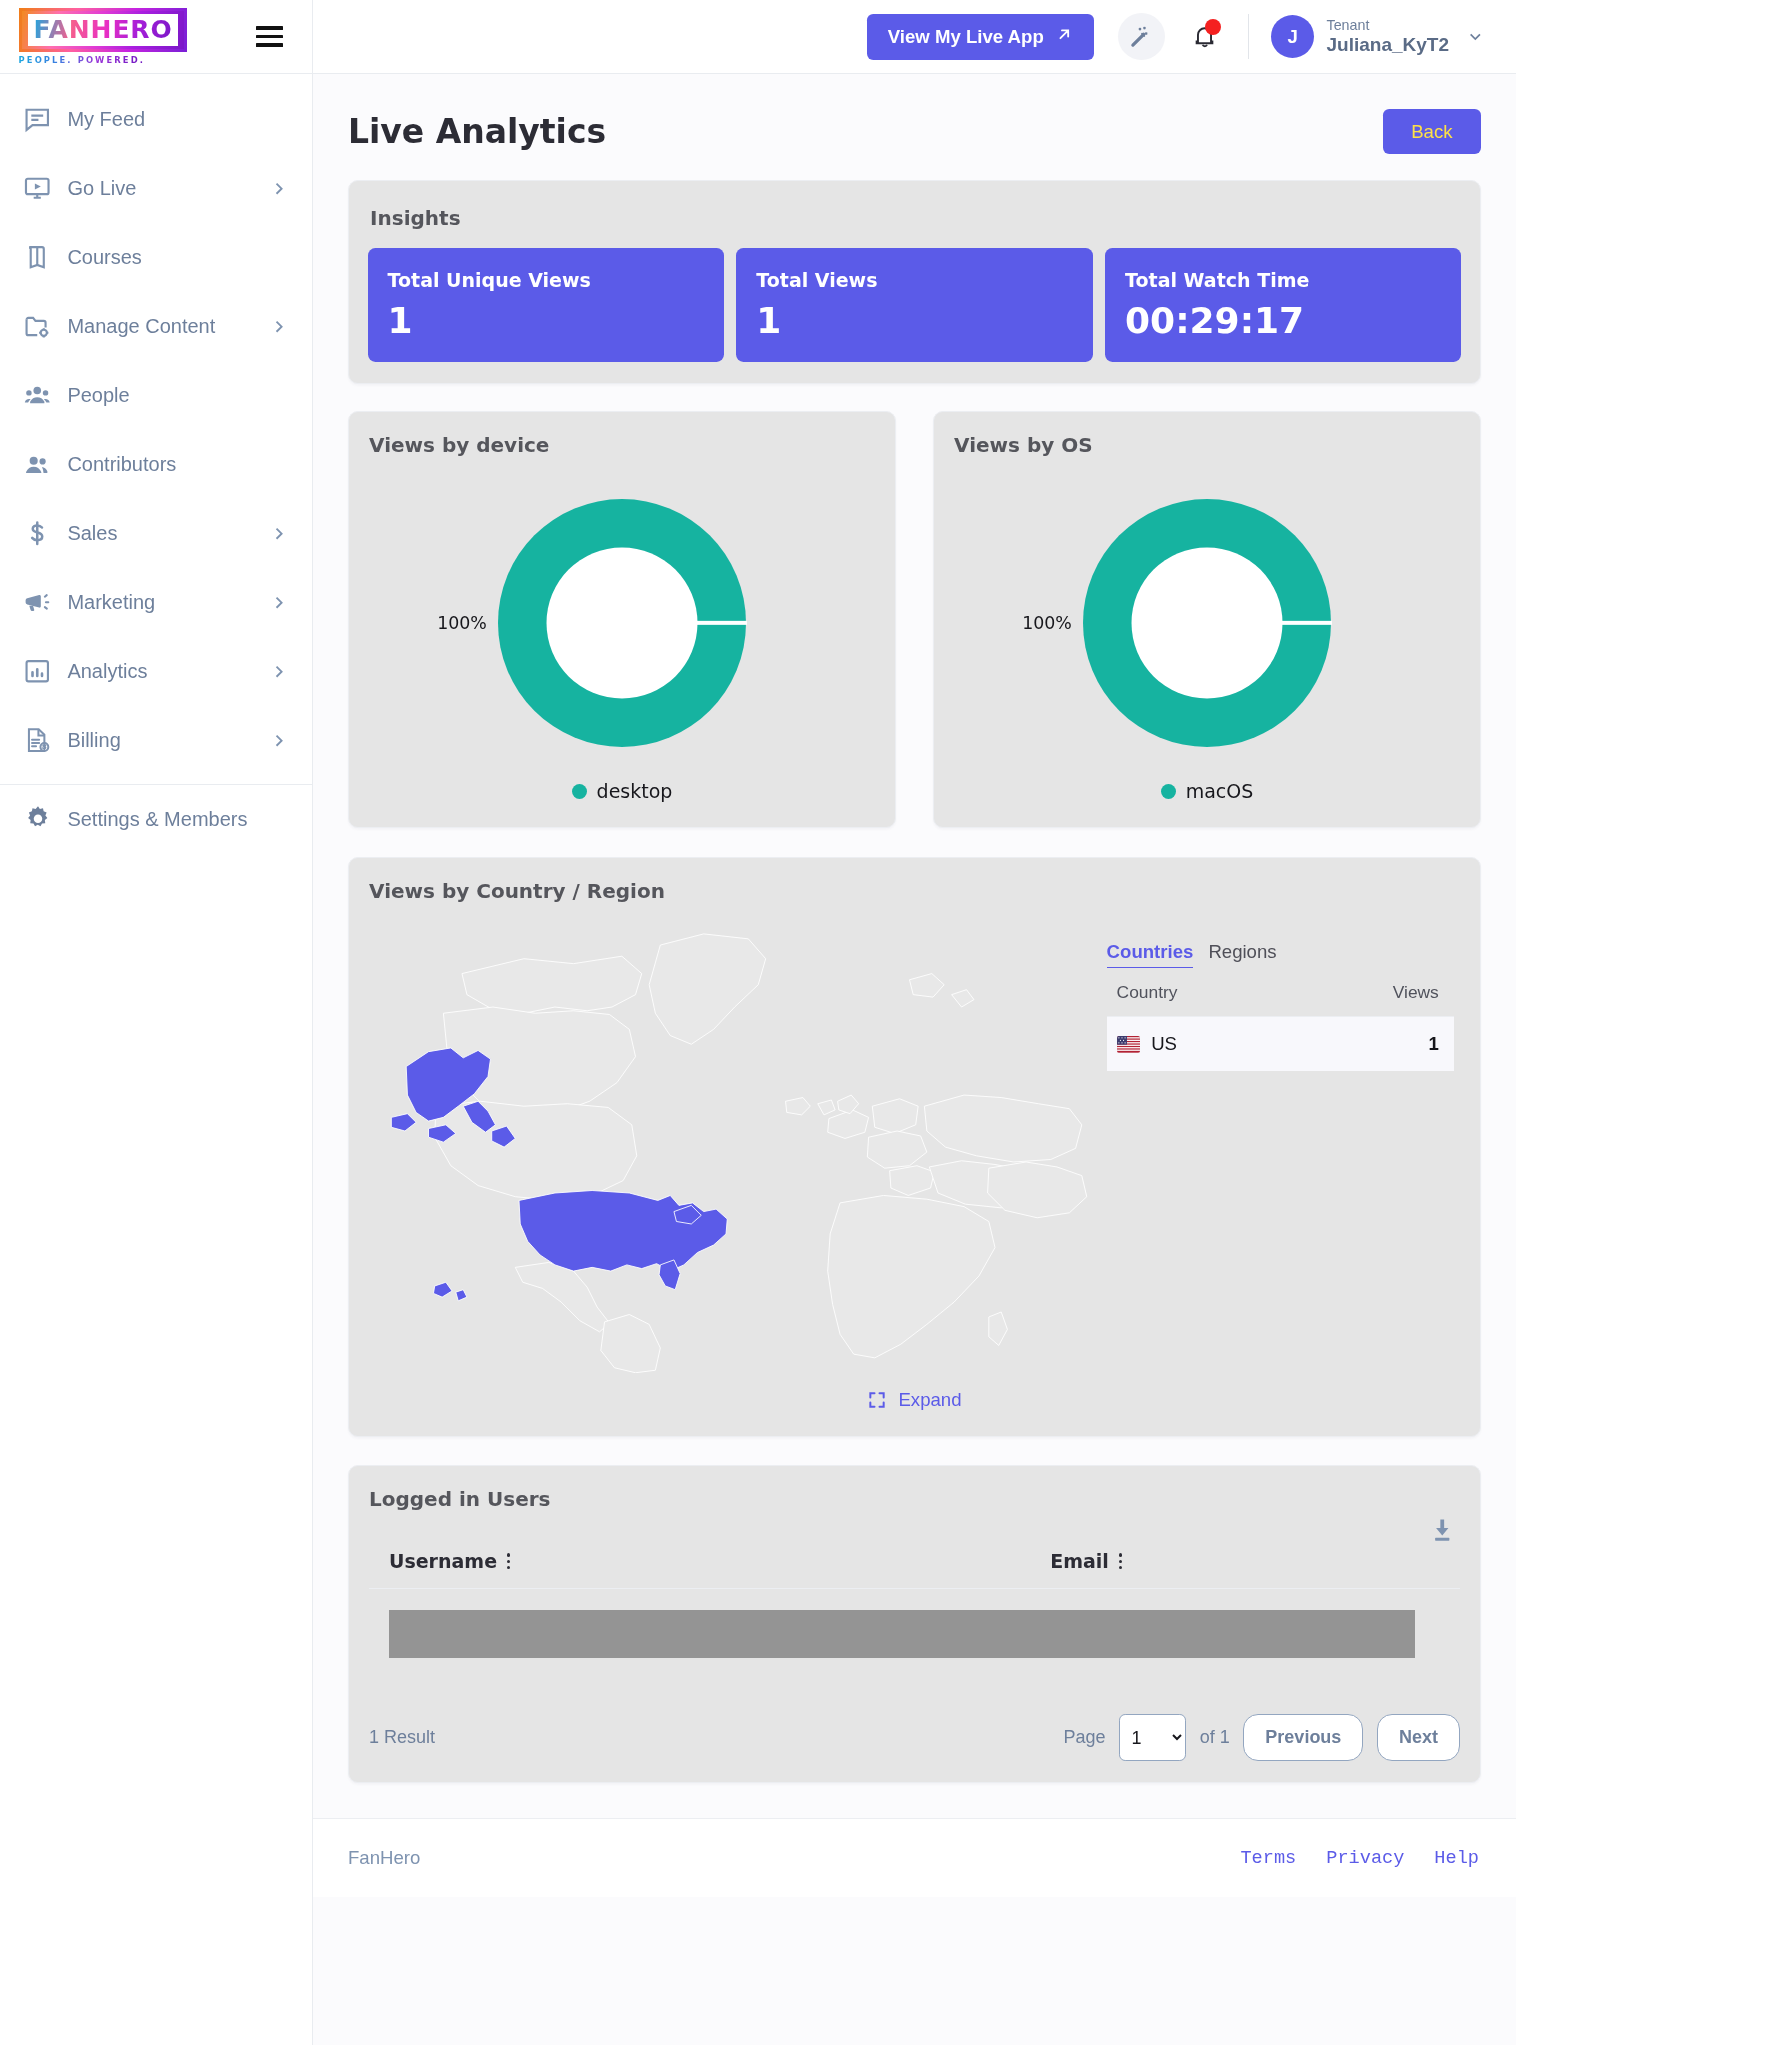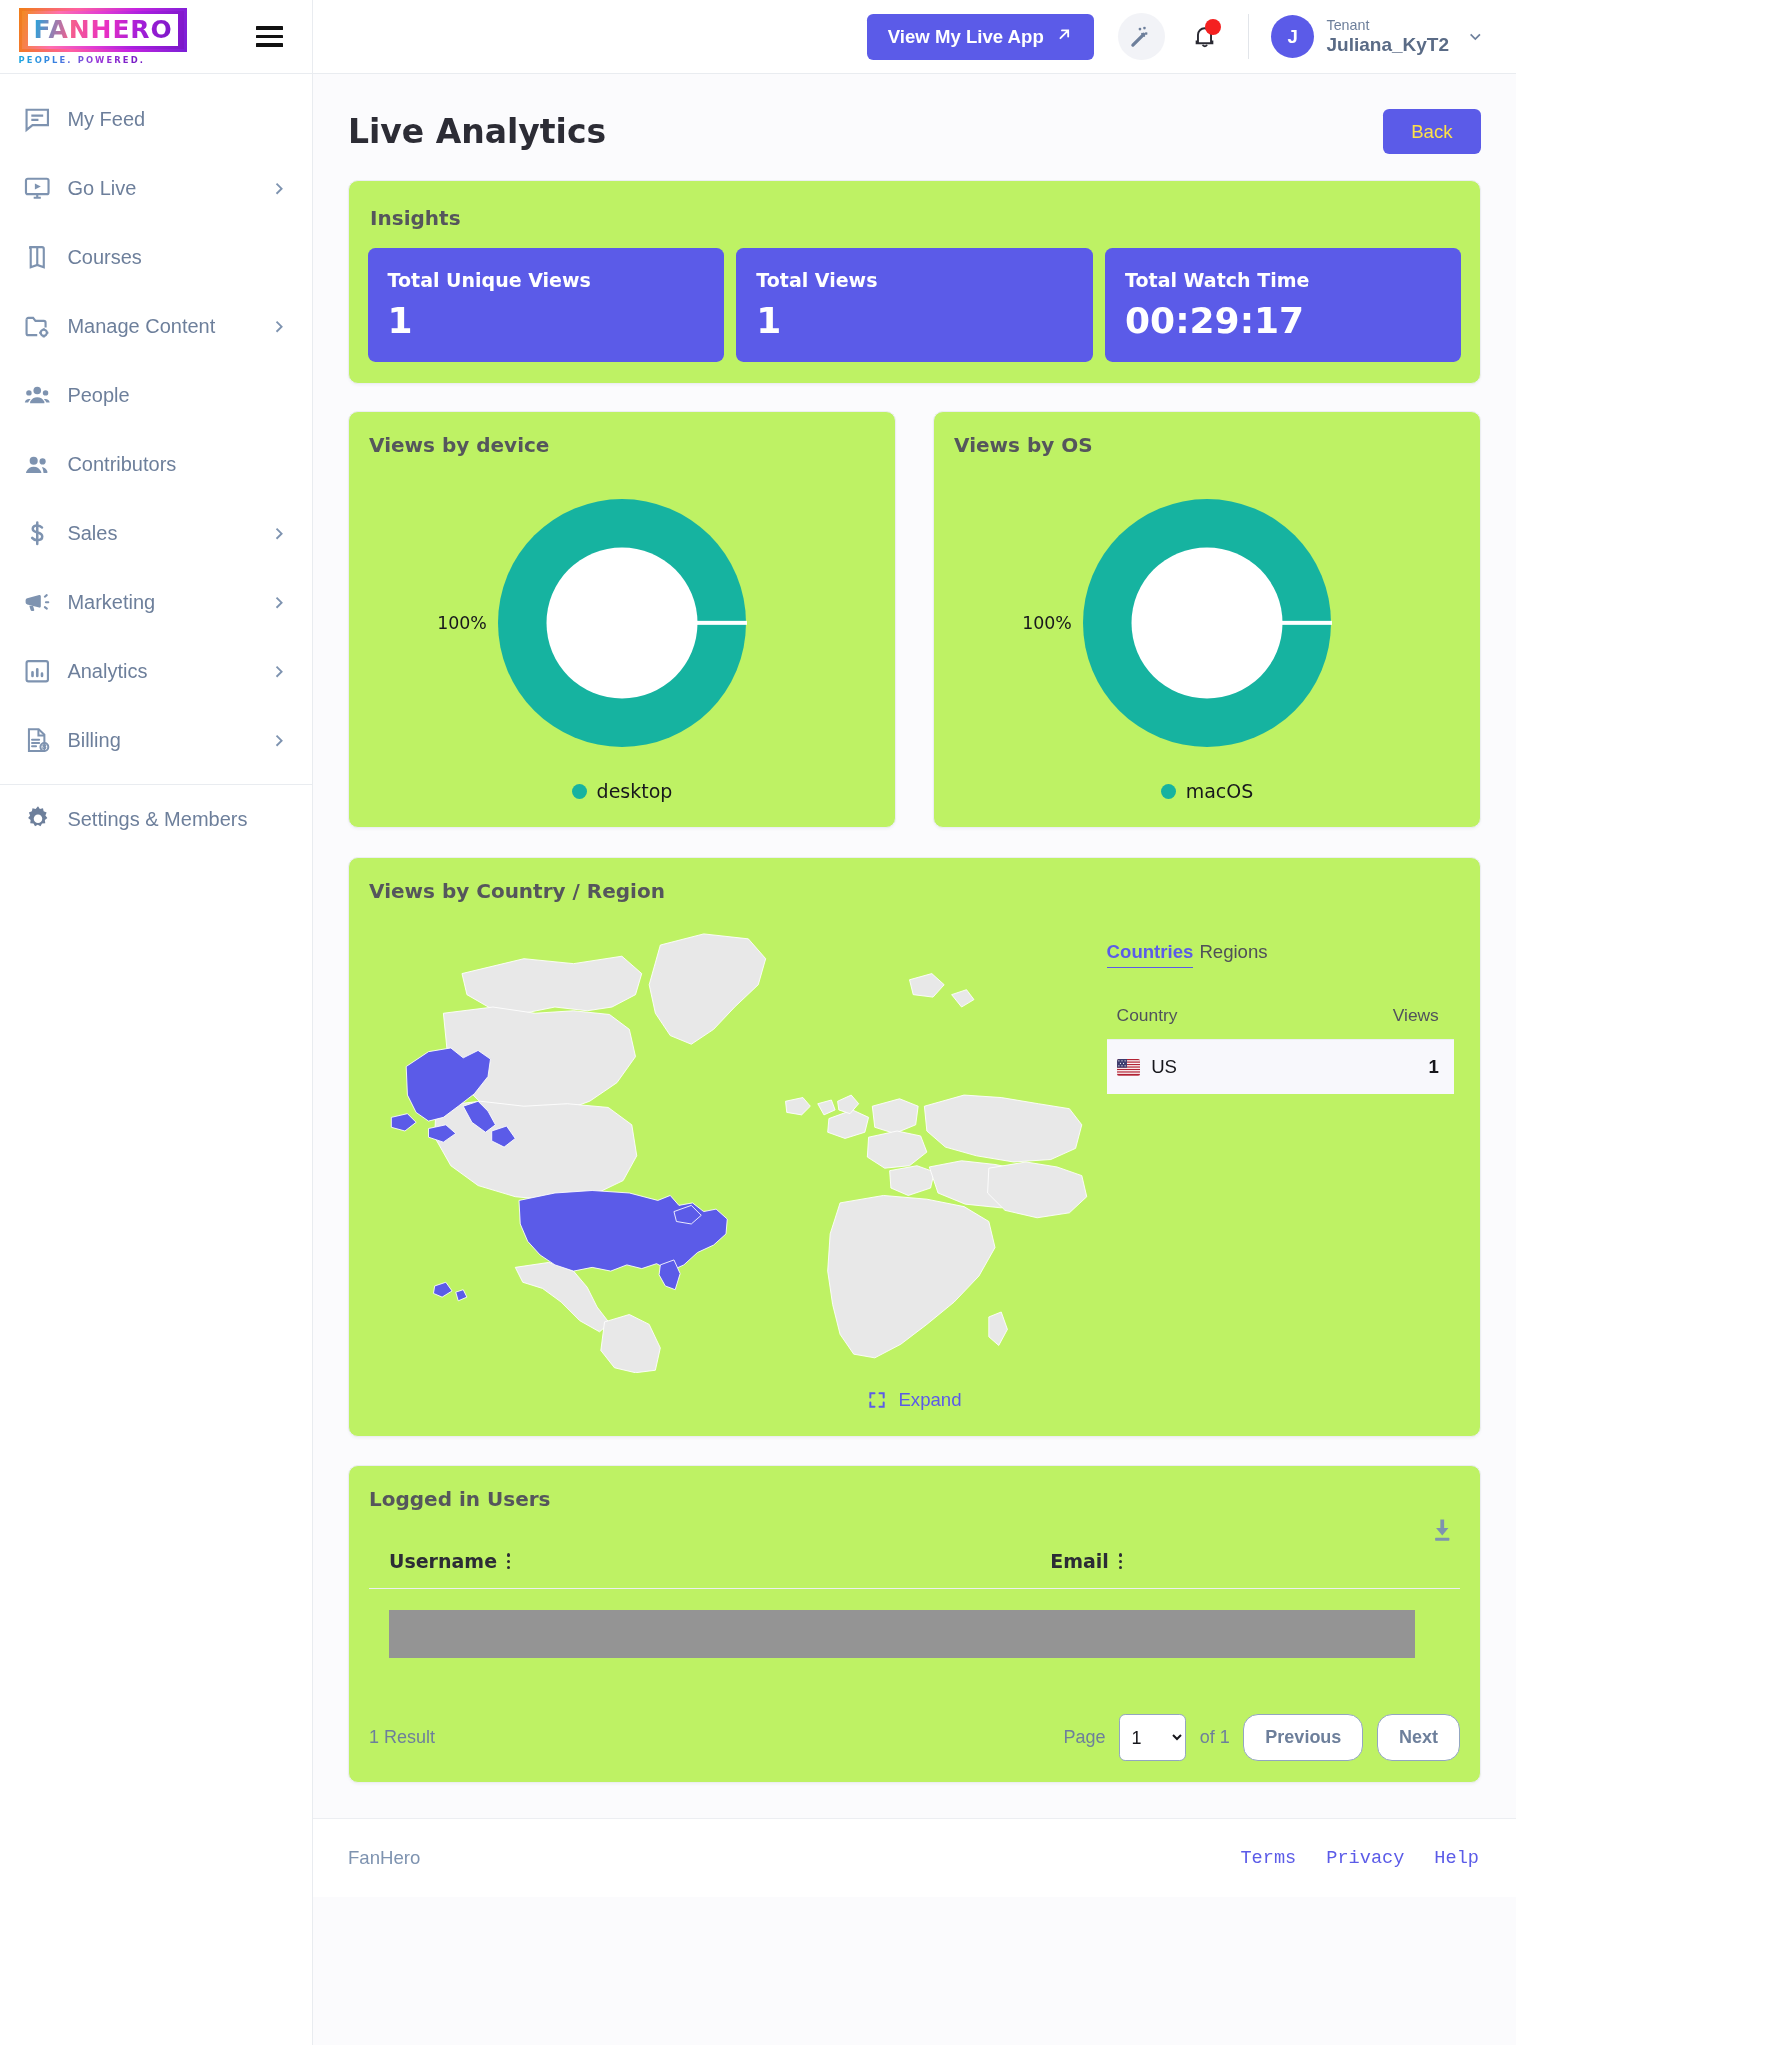--- a/index.html
+++ b/index.html
@@ -111,21 +111,21 @@
   .page-head { display: flex; align-items: center; justify-content: space-between; margin-bottom: 26px; }
   .page-title { font-size: 33px; font-weight: 700; color: #2c2c35; font-family: "DejaVu Sans", sans-serif; }
   .back-btn {
     background: #5b5be8; color: #fde047; border: none; border-radius: 6.2px;
     height: 45px; padding: 0 28.5px; font-size: 18.6px; cursor: pointer;
     font-family: "Liberation Sans", sans-serif;
     margin-left: 28px;
   }
 
   .card {
-    background: #bef264; border: 1.2px solid #eceef2; border-radius: 10px;
+    background: #e5e5e5; border: 1.2px solid #eceef2; border-radius: 10px;
     box-shadow: 0 1.2px 2.5px rgba(20,20,50,.03);
   }
   .card-title {
     font-size: 20px; font-weight: 700; color: #55565c;
     font-family: "DejaVu Sans", sans-serif;
   }
 
   
   .insights { padding: 22px 18.6px 21px 18.6px; margin-bottom: 27px; }
   .insights .card-title { margin: 2.5px 0 18.6px 2.5px; }
@@ -163,21 +163,21 @@
   .legend { display: flex; align-items: center; justify-content: center; gap: 10px; margin-top: 11px; }
   .legend-dot { width: 15px; height: 15px; border-radius: 50%; background: #16b3a0; }
   .legend-label { font-size: 19px; color: #17171c; font-family: "DejaVu Sans", sans-serif; }
 
   
   .country-card { padding: 21px 20px 18.6px 20px; margin-bottom: 28.5px; }
   .country-body { display: flex; gap: 18.6px; margin-top: 17.4px; }
   .map-wrap { width: 719px; height: 453px; position: relative; overflow: hidden; }
   .map-wrap svg { position: absolute; left: 0; top: 0; }
   .table-side { flex: 1; padding-top: 21px; padding-right: 6.2px; }
-  .tabs { display: flex; gap: 6px; align-items: baseline; margin-bottom: 37px; }
+  .tabs { display: flex; gap: 15px; align-items: baseline; margin-bottom: 14px; }
   .tab { font-size: 18.6px; color: #4f4f58; cursor: pointer; padding-bottom: 3.7px; }
   .tab.active { color: #5b5be8; font-weight: 700; border-bottom: 1.9px solid #5b5be8; }
   .ctbl { width: 100%; border-collapse: collapse; }
   .ctbl th {
     text-align: left; font-size: 17.4px; font-weight: 400; color: #50525c;
     padding: 0 0 13.6px 10px; border-bottom: 1.2px solid #eceef2;
   }
   .ctbl th.right { text-align: right; padding-right: 15px; }
   .ctbl td { padding: 16px 0 16px 10px; font-size: 18.6px; color: #17171c; }
   .ctbl tr.row { background: #f8f8fc; }

